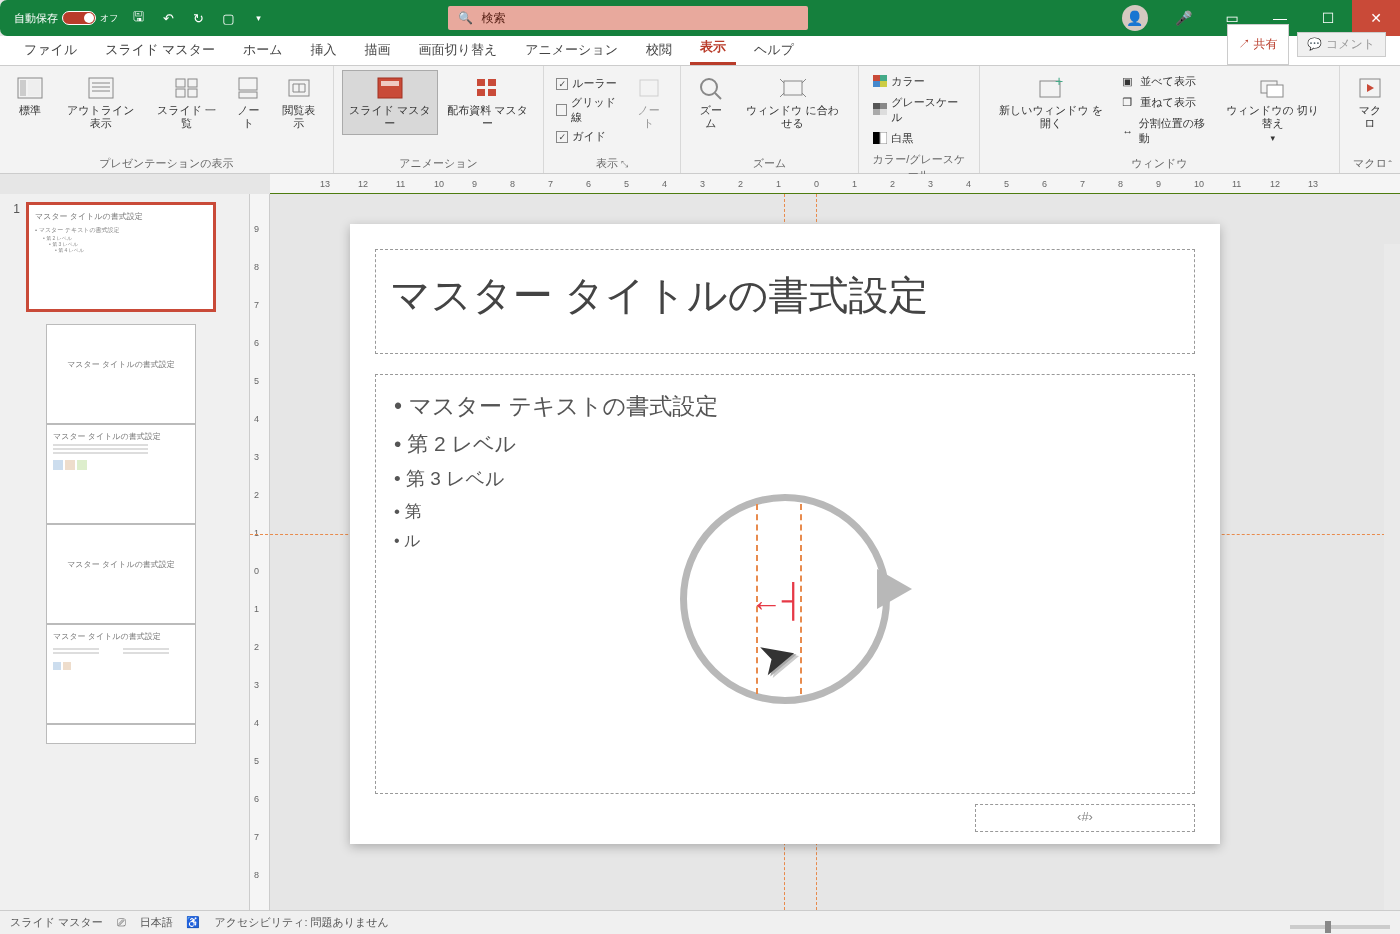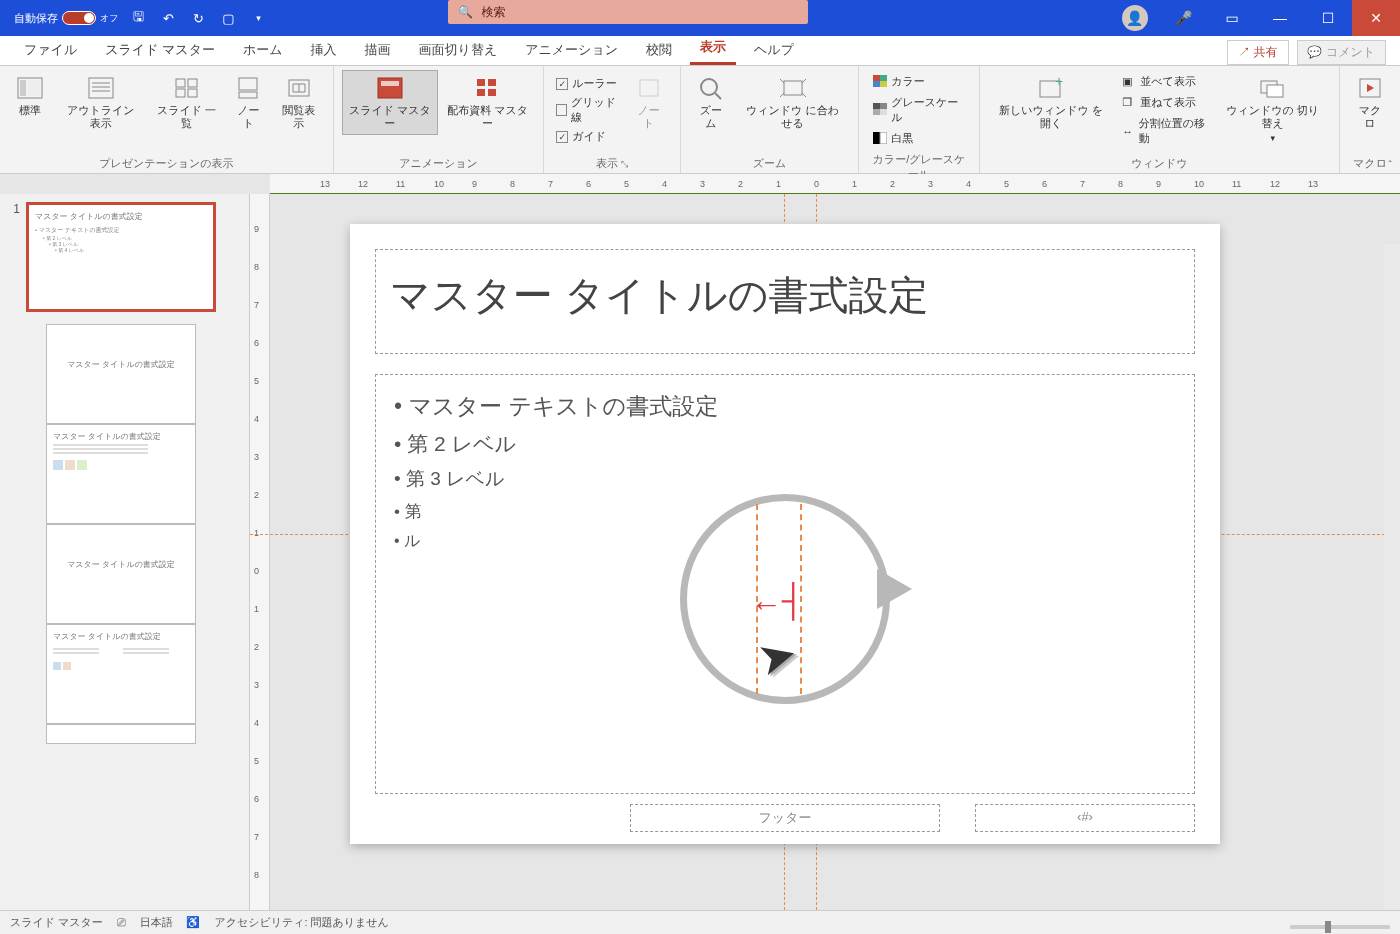--- a/index.html
+++ b/index.html
@@ -1,33 +1,33 @@
 <!DOCTYPE html>
 <html><head>
 <meta charset="utf-8">
 <style>
 *{box-sizing:border-box;margin:0;padding:0;font-family:'Meiryo','Yu Gothic',sans-serif;}
 body{width:1400px;height:934px;background:#e6e6e6;overflow:hidden;position:relative;font-size:12px;color:#333;}
-.titlebar{height:36px;background:#1d4ed8;display:flex;color:#fff;}
+.titlebar{height:36px;background:#15803d;display:flex;align-items:center;color:#fff;border-radius:7px;}
 .tb-left{display:flex;align-items:center;gap:10px;padding-left:14px;}
 .autosave{display:flex;align-items:center;gap:4px;font-size:11px;}
 .toggle{width:34px;height:14px;border:1px solid #fff;border-radius:8px;position:relative;background:#b93c2a;}
 .toggle::after{content:'';position:absolute;right:1px;top:1px;width:10px;height:10px;border-radius:50%;background:#fff;}
 .tb-icon{width:20px;height:20px;display:flex;align-items:center;justify-content:center;cursor:pointer;font-size:13px;}
 .search{flex:0 0 360px;height:24px;background:#e8a99d;margin-left:180px;display:flex;align-items:center;padding:0 10px;border-radius:2px;color:#5a2318;font-size:12px;}
 .search-ico{margin-right:8px;color:#7a3022;}
 .tb-right{margin-left:auto;display:flex;align-items:center;height:100%;}
 .tb-btn{width:48px;height:36px;display:flex;align-items:center;justify-content:center;cursor:pointer;font-size:14px;}
 .tb-btn.close{background:#c94a38;}
 .avatar{width:26px;height:26px;border-radius:50%;background:#d4c9c0;display:flex;align-items:center;justify-content:center;margin:0 12px;font-size:14px;color:#666;}
 .tabbar{height:30px;background:#fff;border-bottom:1px solid #ccc;display:flex;align-items:flex-end;padding:0 14px;gap:8px;position:relative;}
 .tab{padding:6px 10px;font-size:13px;color:#444;cursor:pointer;}
 .tab.active{font-weight:bold;border-bottom:3px solid #b93c2a;color:#b93c2a;}
 .tab-right{margin-left:auto;display:flex;gap:8px;align-items:center;}
-.share-btn{border:1px solid #ccc;padding:3px 10px;font-size:12px;background:#fff;cursor:pointer;color:#b93c2a;}
+.share-btn{border:1px solid #ccc;padding:11px 10px;font-size:12px;background:#fff;cursor:pointer;color:#b93c2a;}
 .comment-btn{border:1px solid #ccc;padding:3px 10px;font-size:12px;background:#f0f0f0;color:#999;cursor:pointer;}
 .ribbon{height:108px;background:#f3f3f3;border-bottom:1px solid #ccc;display:flex;}
 .rgroup{border-right:1px solid #d8d8d8;padding:4px 8px 2px;display:flex;flex-direction:column;height:100%;}
 .rgroup-body{flex:1;display:flex;align-items:flex-start;gap:2px;}
 .rgroup-label{text-align:center;font-size:11px;color:#666;padding-top:2px;}
 .rbtn{display:flex;flex-direction:column;align-items:center;justify-content:flex-start;padding:4px 6px;cursor:pointer;min-width:44px;gap:3px;border:1px solid transparent;}
 .rbtn.pressed{background:#d8d8d8;border:1px solid #aaa;}
 .rbtn-ico{width:28px;height:26px;display:flex;align-items:center;justify-content:center;}
 .rbtn-lbl{font-size:11px;text-align:center;line-height:1.2;}
 .check-row{display:flex;align-items:center;gap:4px;font-size:11px;padding:2px 0;}
@@ -483,21 +483,20 @@
       </div>
       <div class="dashbox body-ph">
         <ul>
           <li class="lv1"><span>マスター テキストの書式設定</span></li>
           <li class="lv2"><span>第 2 レベル</span></li>
           <li class="lv3"><span>第 3 レベル</span></li>
           <li class="lv4"><span>第</span></li>
           <li class="lv5"><span>ル</span></li>
         </ul>
       </div>
-      <div class="dashbox footer-ph" style="left:280px;width:310px;"><span>フッター</span></div>
       <div class="dashbox footer-ph" style="left:625px;"><span>‹#›</span></div>
     </div>
 
     <div class="overlay-circle"></div>
     <div class="overlay-pointer"></div>
     <div class="overlay-guide1"></div>
     <div class="overlay-guide2"></div>
     <div class="arrow-red">←┤</div>
     <div class="cursor-arrow">➤</div>
 

